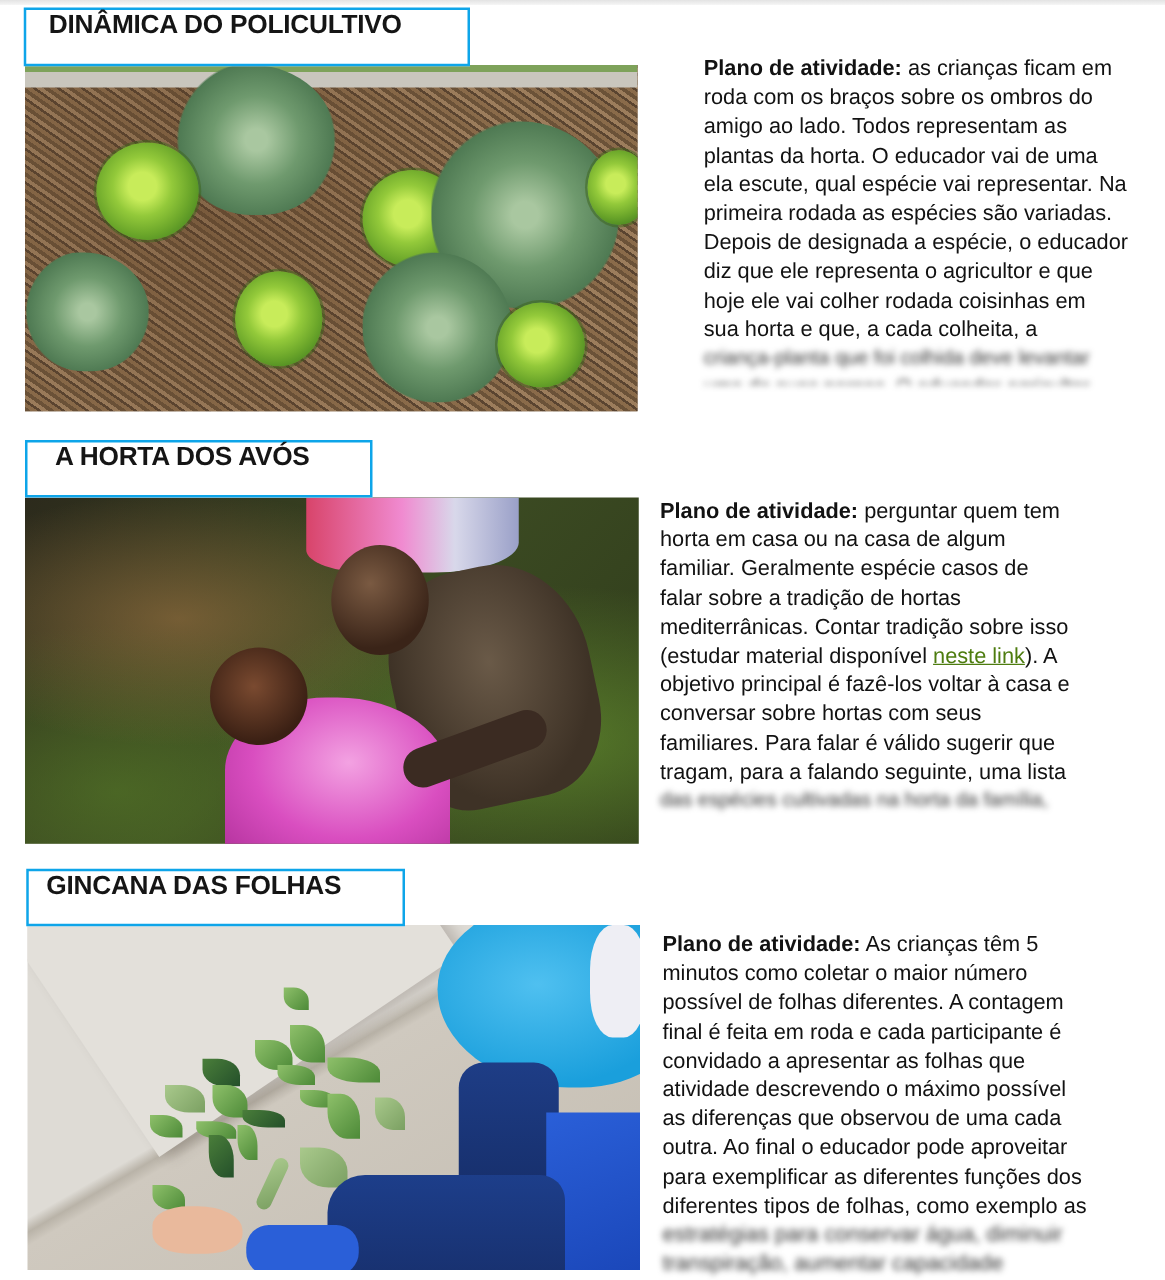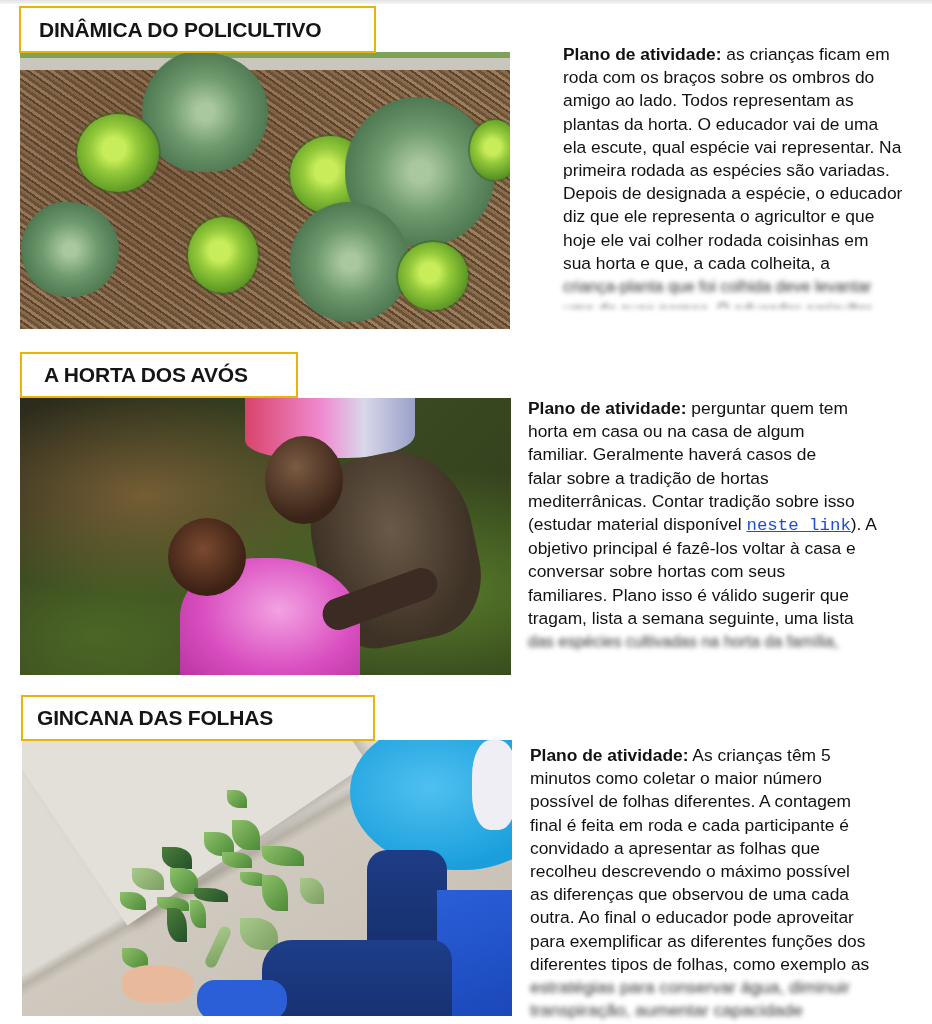--- a/index.html
+++ b/index.html
@@ -3,34 +3,34 @@
 <meta charset="utf-8">
 <style>
   * { box-sizing: border-box; margin: 0; padding: 0; }
   html, body { width: 932px; height: 1024px; overflow: hidden; background: #ffffff; }
   body { position: relative; font-family: "Liberation Sans", sans-serif; color: #111; }
 
   .top-bar { position: absolute; left: 0; top: 0; width: 932px; height: 4px;
     background: linear-gradient(#e3e3e3, #f6f6f6); }
 
   .section-title {
-    position: absolute; background: #fff; border: 2px solid #eab308;
+    position: absolute; background: #fff; border: 2px solid #0ea5e9;
     font-family: "Liberation Sans", sans-serif; font-weight: bold; font-size: 21px;
-    color: #151515; display: flex; align-items: center; padding-left: 18px;
+    color: #151515; display: flex; align-items: flex-start; padding-left: 18px;
     letter-spacing: -0.2px; z-index: 2;
   }
 
   .photo { position: absolute; overflow: hidden; }
 
   .body-text {
     position: absolute; font-family: "Liberation Sans", sans-serif; font-size: 17.4px;
     line-height: 23.2px; color: #121212; text-align: justify; text-align-last: left;
   }
   .body-text .lbl { font-weight: bold; }
-  .body-text a { color: #1d4ed8; text-decoration: underline; font-family: Liberation Mono, monospace; }
+  .body-text a { color: #4d7c0f; text-decoration: underline; }
   .blur { filter: blur(2.6px); color: #333; }
 
   
   #photo1 { left: 20px; top: 52px; width: 490px; height: 277px;
     background:
       radial-gradient(circle at 30% 40%, rgba(90,60,35,.35), transparent 60%),
       repeating-linear-gradient(35deg, #6b5238 0 3px, #8a6b4a 3px 6px, #5a4430 6px 8px, #9c7d5c 8px 11px),
       #7a5e42; }
   #photo1 .curb { position: absolute; left: 0; top: 0; width: 100%; height: 18px;
     background: linear-gradient(#7ea25a 0 6px, #c9c6bd 6px 18px); }
@@ -133,32 +133,32 @@
   <div class="adult-body"></div>
   <div class="adult-head"></div>
   <div class="child-body"></div>
   <div class="child-head"></div>
   <div class="arm"></div>
 </div>
 
 <div class="body-text" style="left:528px; top:397px; width:373px;">
   <div><span class="lbl">Plano de atividade:</span><span> perguntar quem tem</span></div>
   <div>horta em casa ou na casa de algum</div>
-  <div>familiar. Geralmente haverá casos de</div>
+  <div>familiar. Geralmente espécie casos de</div>
   <div>falar sobre a tradição de hortas</div>
   <div>mediterrânicas. Contar tradição sobre isso</div>
   <div><span>(estudar material disponível </span><a href="#">neste link</a><span>). A</span></div>
   <div>objetivo principal é fazê-los voltar à casa e</div>
   <div>conversar sobre hortas com seus</div>
-  <div>familiares. Plano isso é válido sugerir que</div>
-  <div>tragam, lista a semana seguinte, uma lista</div>
+  <div>familiares. Para falar é válido sugerir que</div>
+  <div>tragam, para a falando seguinte, uma lista</div>
   <div class="blur" style="font-size:16px;">das espécies cultivadas na horta da família,</div>
 </div>
 
-<div class="section-title" style="left:21px; top:695px; width:354px; height:46px; padding-left:14px;">
+<div class="section-title" style="left:21px; top:695px; width:303px; height:46px; padding-left:14px;">
   <span>GINCANA DAS FOLHAS</span>
 </div>
 
 <div class="photo" id="photo3">
   <div class="step"></div>
   <div class="leaf" style="left:205px; top:50px; width:20px; height:18px;"></div>
   <div class="leaf" style="left:210px; top:80px; width:28px; height:30px;"></div>
   <div class="leaf" style="left:182px; top:92px; width:30px; height:24px;"></div>
   <div class="leaf dark" style="left:140px; top:107px; width:30px; height:22px;"></div>
   <div class="leaf" style="left:240px; top:106px; width:42px; height:20px;"></div>
@@ -184,20 +184,20 @@
   <div class="sleeve"></div>
   <div class="hand"></div>
 </div>
 
 <div class="body-text" style="left:530px; top:744px; width:373px;">
   <div><span class="lbl">Plano de atividade:</span><span> As crianças têm 5</span></div>
   <div>minutos como coletar o maior número</div>
   <div>possível de folhas diferentes. A contagem</div>
   <div>final é feita em roda e cada participante é</div>
   <div>convidado a apresentar as folhas que</div>
-  <div>recolheu descrevendo o máximo possível</div>
+  <div>atividade descrevendo o máximo possível</div>
   <div>as diferenças que observou de uma cada</div>
   <div>outra. Ao final o educador pode aproveitar</div>
   <div>para exemplificar as diferentes funções dos</div>
   <div>diferentes tipos de folhas, como exemplo as</div>
   <div class="blur">estratégias para conservar água, diminuir</div>
   <div class="blur">transpiração, aumentar capacidade</div>
 </div>
 
 </body></html>

